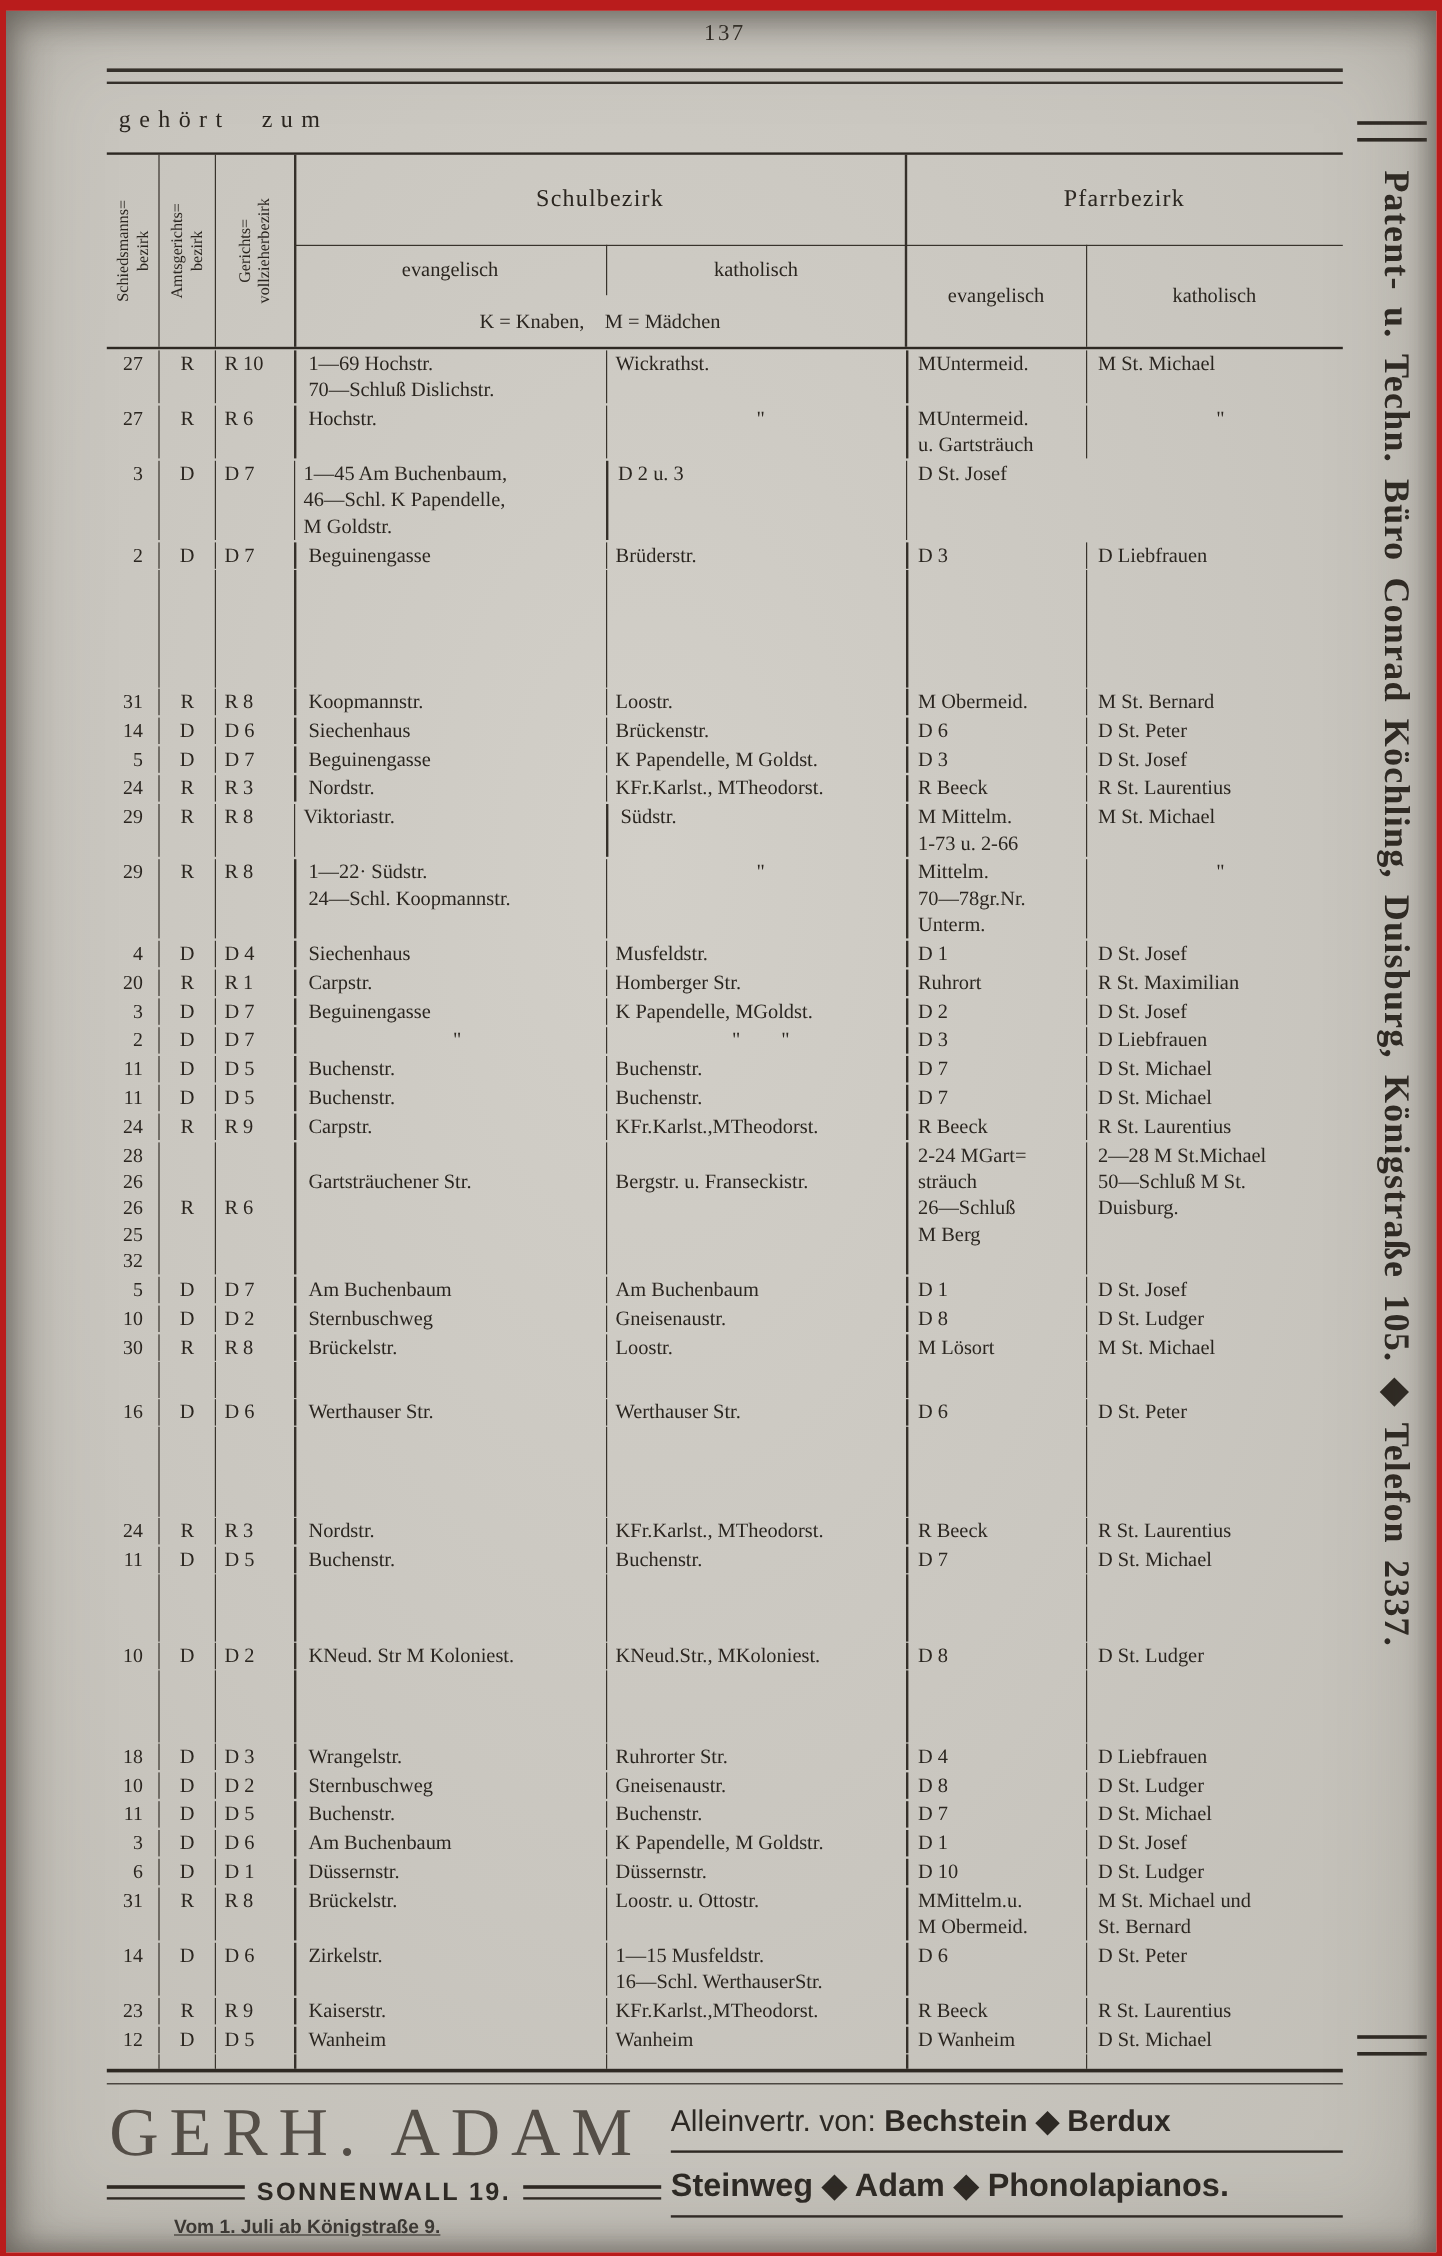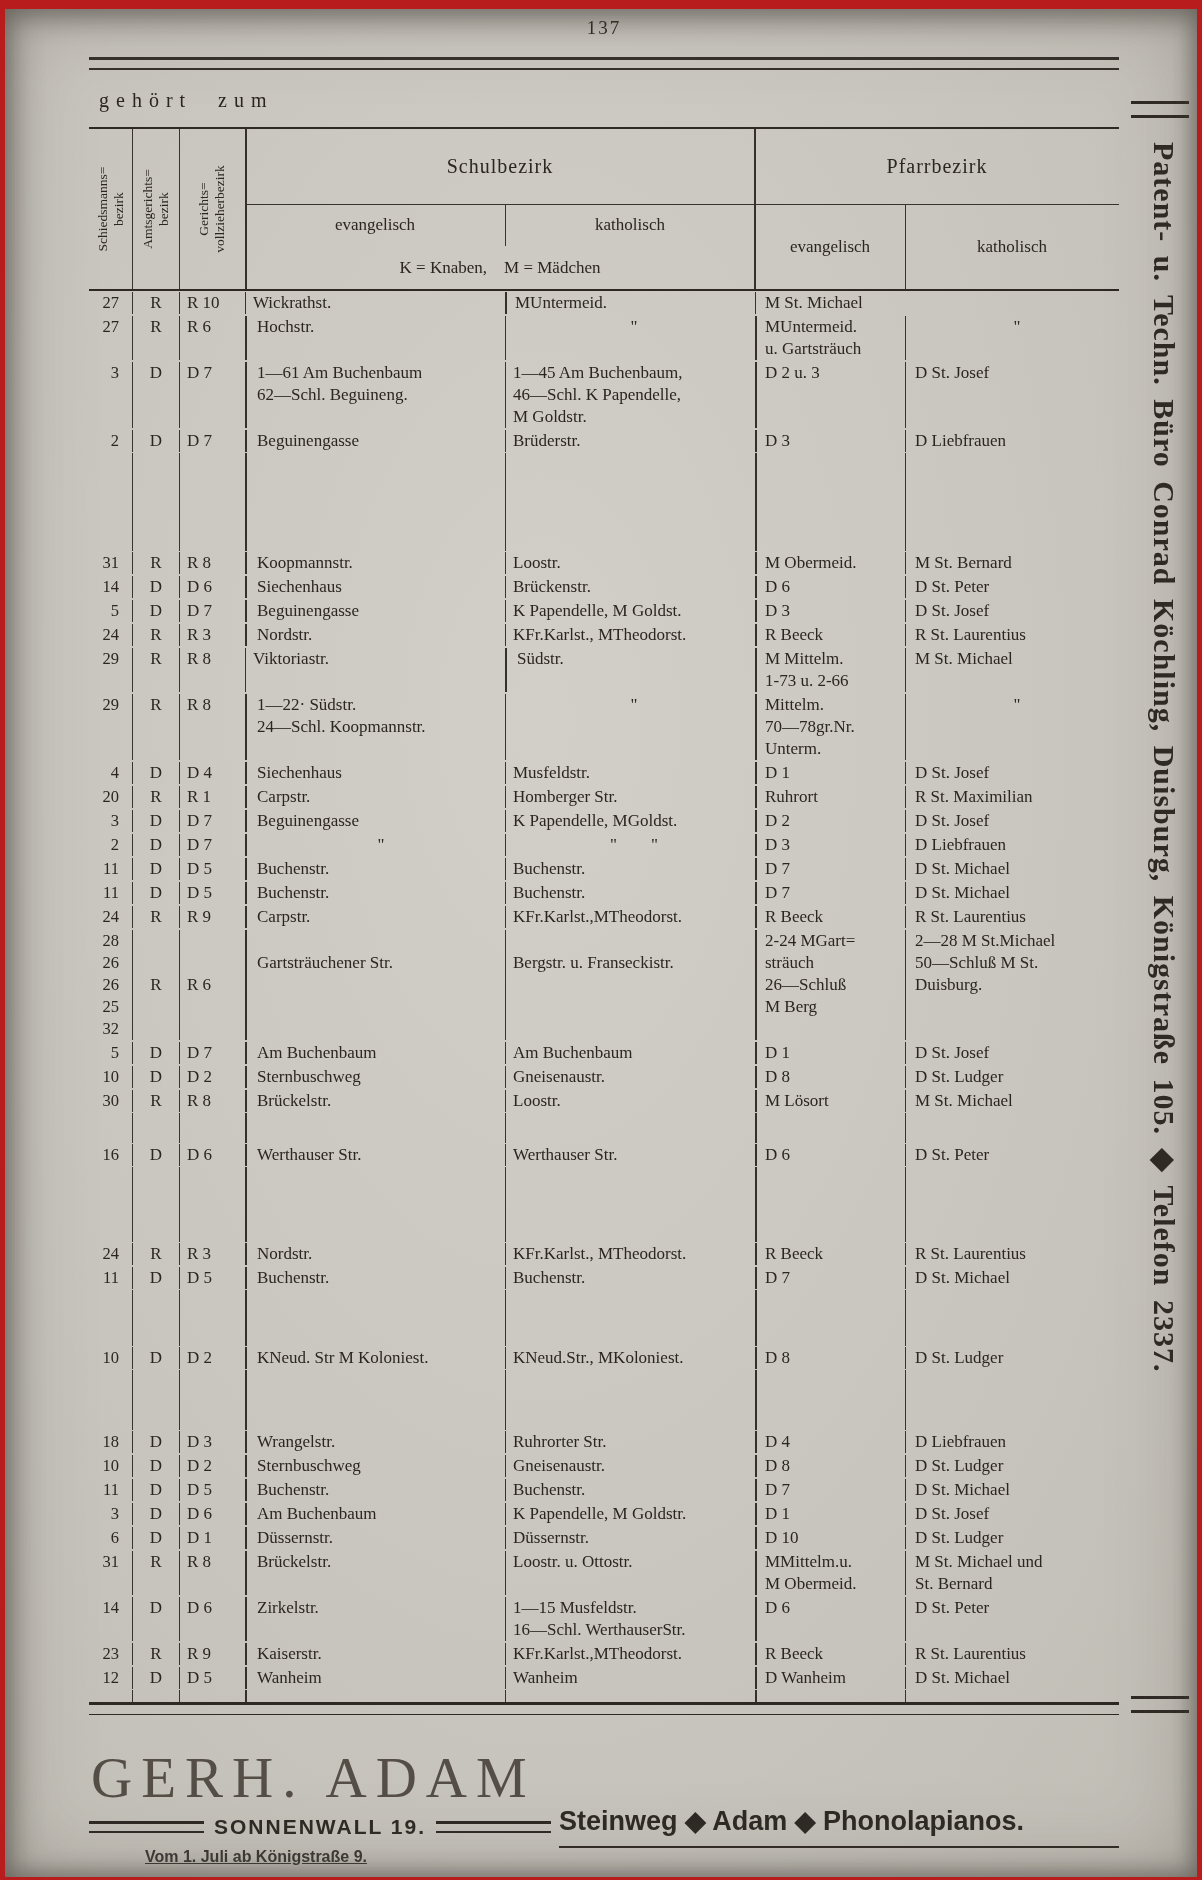--- a/index.html
+++ b/index.html
@@ -121,20 +121,24 @@
           <div class="row">
             <div class="cell c1">
               <div class="ln">27</div>
             </div>
             <div class="cell c2">
               <div class="ln">R</div>
             </div>
             <div class="cell c3">
               <div class="ln">R 10</div>
             </div>
+            <div class="cell c4">
+              <div class="ln">1—69 Hochstr.</div>
+              <div class="ln">70—Schluß Dislichstr.</div>
+            </div>
             <div class="cell c5">
               <div class="ln">Wickrathst.</div>
             </div>
             <div class="cell c6">
               <div class="ln">MUntermeid.</div>
             </div>
             <div class="cell c7">
               <div class="ln">M St. Michael</div>
             </div>
           </div>
@@ -164,24 +168,20 @@
           </div>
           <div class="row">
             <div class="cell c1">
               <div class="ln">3</div>
             </div>
             <div class="cell c2">
               <div class="ln">D</div>
             </div>
             <div class="cell c3">
               <div class="ln">D 7</div>
-            </div>
-            <div class="cell c4">
-              <div class="ln">1—61 Am Buchenbaum</div>
-              <div class="ln">62—Schl. Beguineng.</div>
             </div>
             <div class="cell c5">
               <div class="ln">1—45 Am Buchenbaum,</div>
               <div class="ln">46—Schl. K Papendelle,</div>
               <div class="ln">M Goldstr.</div>
             </div>
             <div class="cell c6">
               <div class="ln">D 2 u. 3</div>
             </div>
             <div class="cell c7">
@@ -988,17 +988,21 @@
     </div>
 
     <div class="bottomad">
       <div class="gerh">GERH. ADAM</div>
       <div class="sonnenrow">
         <div class="dblline"></div>
         <div class="sonnen">SONNENWALL 19.</div>
         <div class="dblline"></div>
       </div>
       <div class="vom">Vom 1. Juli ab Königstraße 9.</div>
+      <div class="allein">
+        <span>Alleinvertr. von:</span>
+        <span class="brands">Bechstein ◆ Berdux</span>
+      </div>
       <div class="steinweg">Steinweg ◆ Adam ◆ Phonolapianos.</div>
     </div>
 
   </div>
 </div>
 
 </body></html>

